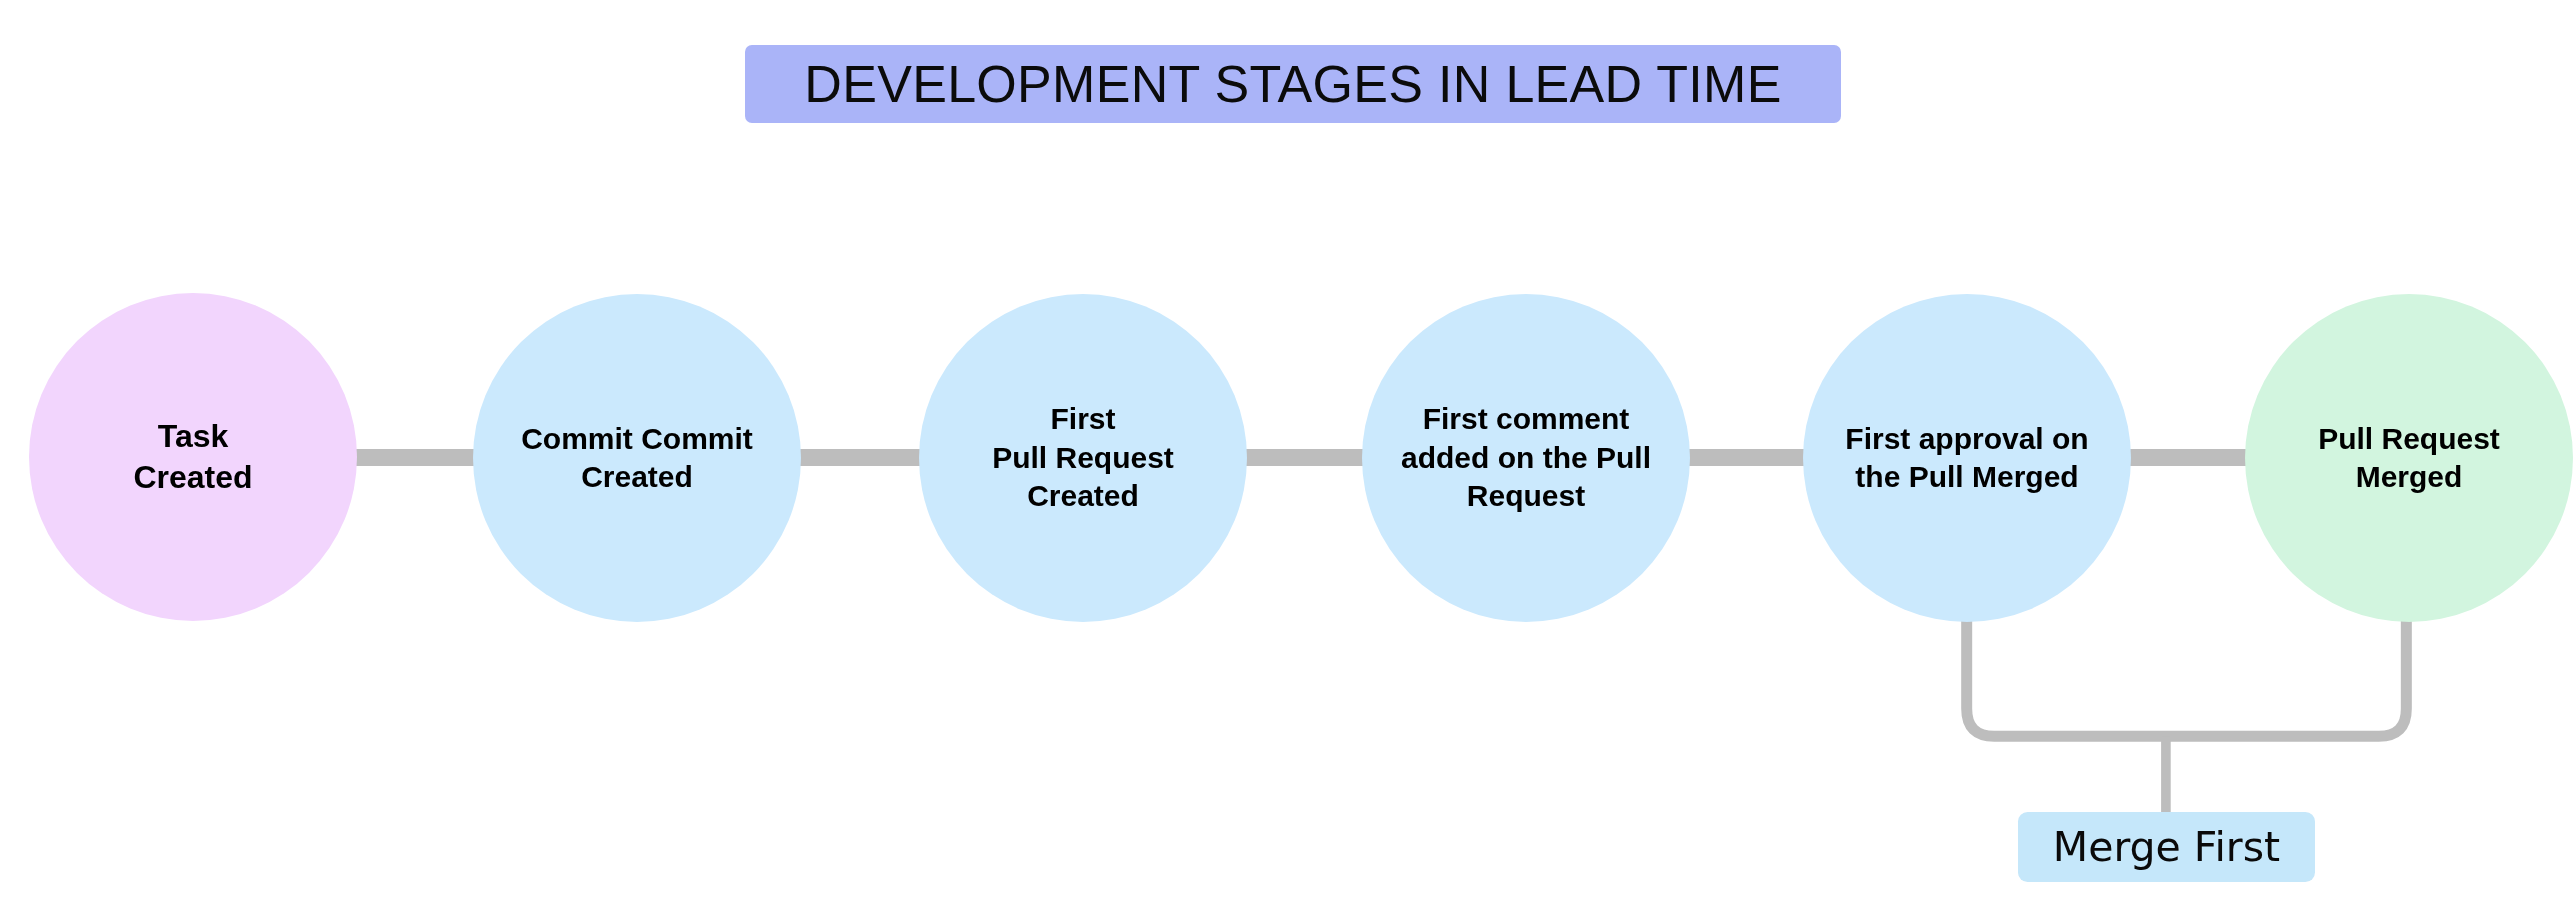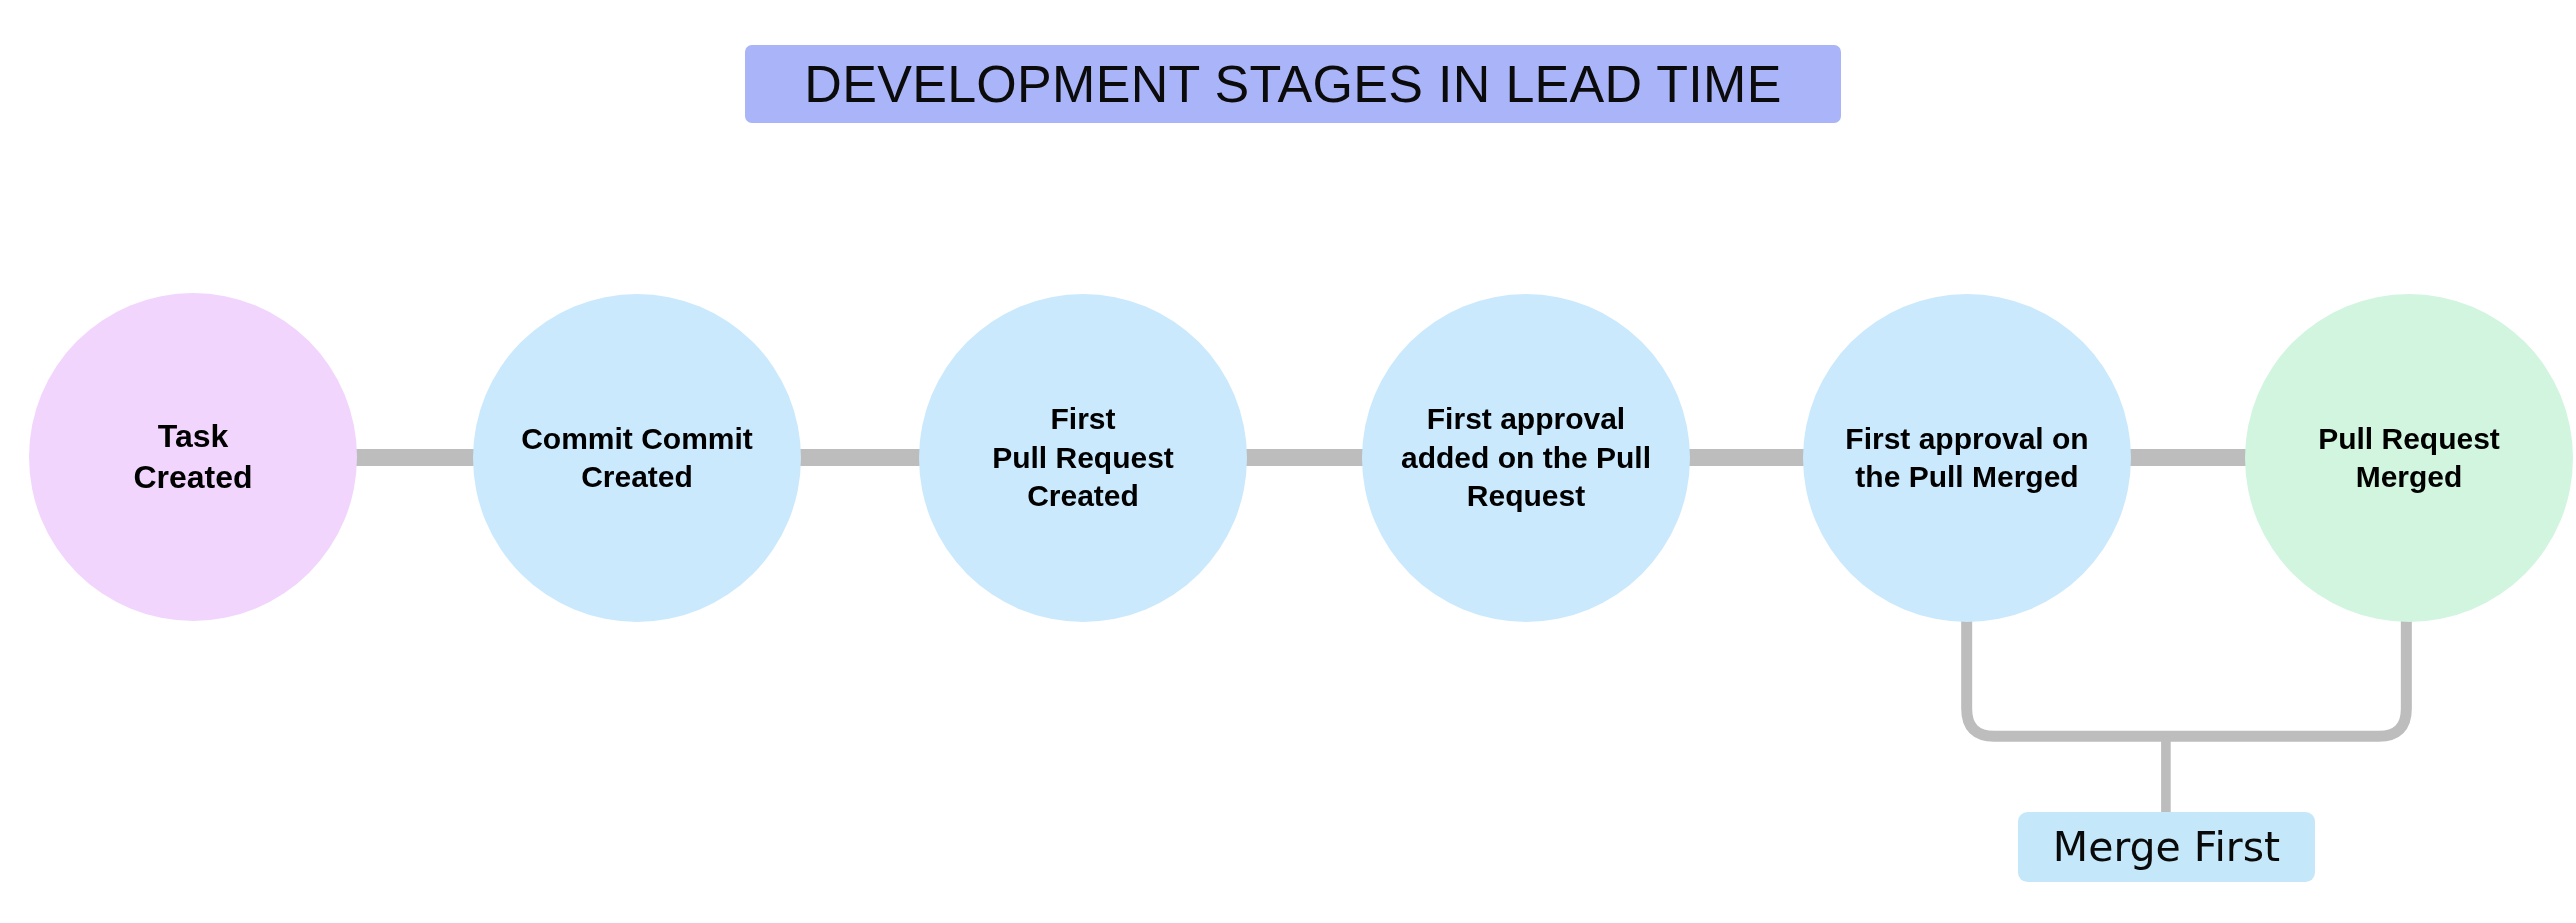--- a/index.html
+++ b/index.html
@@ -143,21 +143,21 @@
   <div class="stage" id="stage-1" style="left: 473px; top: 294px; width: 328px; height: 328px; background: rgb(203, 233, 253);">
     <span class="stage-label" style="font-size: 30px;">Commit Commit
 Created</span>
   </div>
   <div class="stage" id="stage-2" style="left: 919px; top: 294px; width: 328px; height: 328px; background: rgb(203, 233, 253);">
     <span class="stage-label" style="font-size: 30px;">First
 Pull Request
 Created</span>
   </div>
   <div class="stage" id="stage-3" style="left: 1362px; top: 294px; width: 328px; height: 328px; background: rgb(203, 233, 253);">
-    <span class="stage-label" style="font-size: 30px;">First approval
+    <span class="stage-label" style="font-size: 30px;">First comment
 added on the Pull
 Request</span>
   </div>
   <div class="stage" id="stage-4" style="left: 1803px; top: 294px; width: 328px; height: 328px; background: rgb(203, 233, 253);">
     <span class="stage-label" style="font-size: 30px;">First approval on
 the Pull Merged</span>
   </div>
   <div class="stage" id="stage-5" style="left: 2245px; top: 294px; width: 328px; height: 328px; background: rgb(210, 245, 223);">
     <span class="stage-label" style="font-size: 30px;">Pull Request
 Merged</span>

